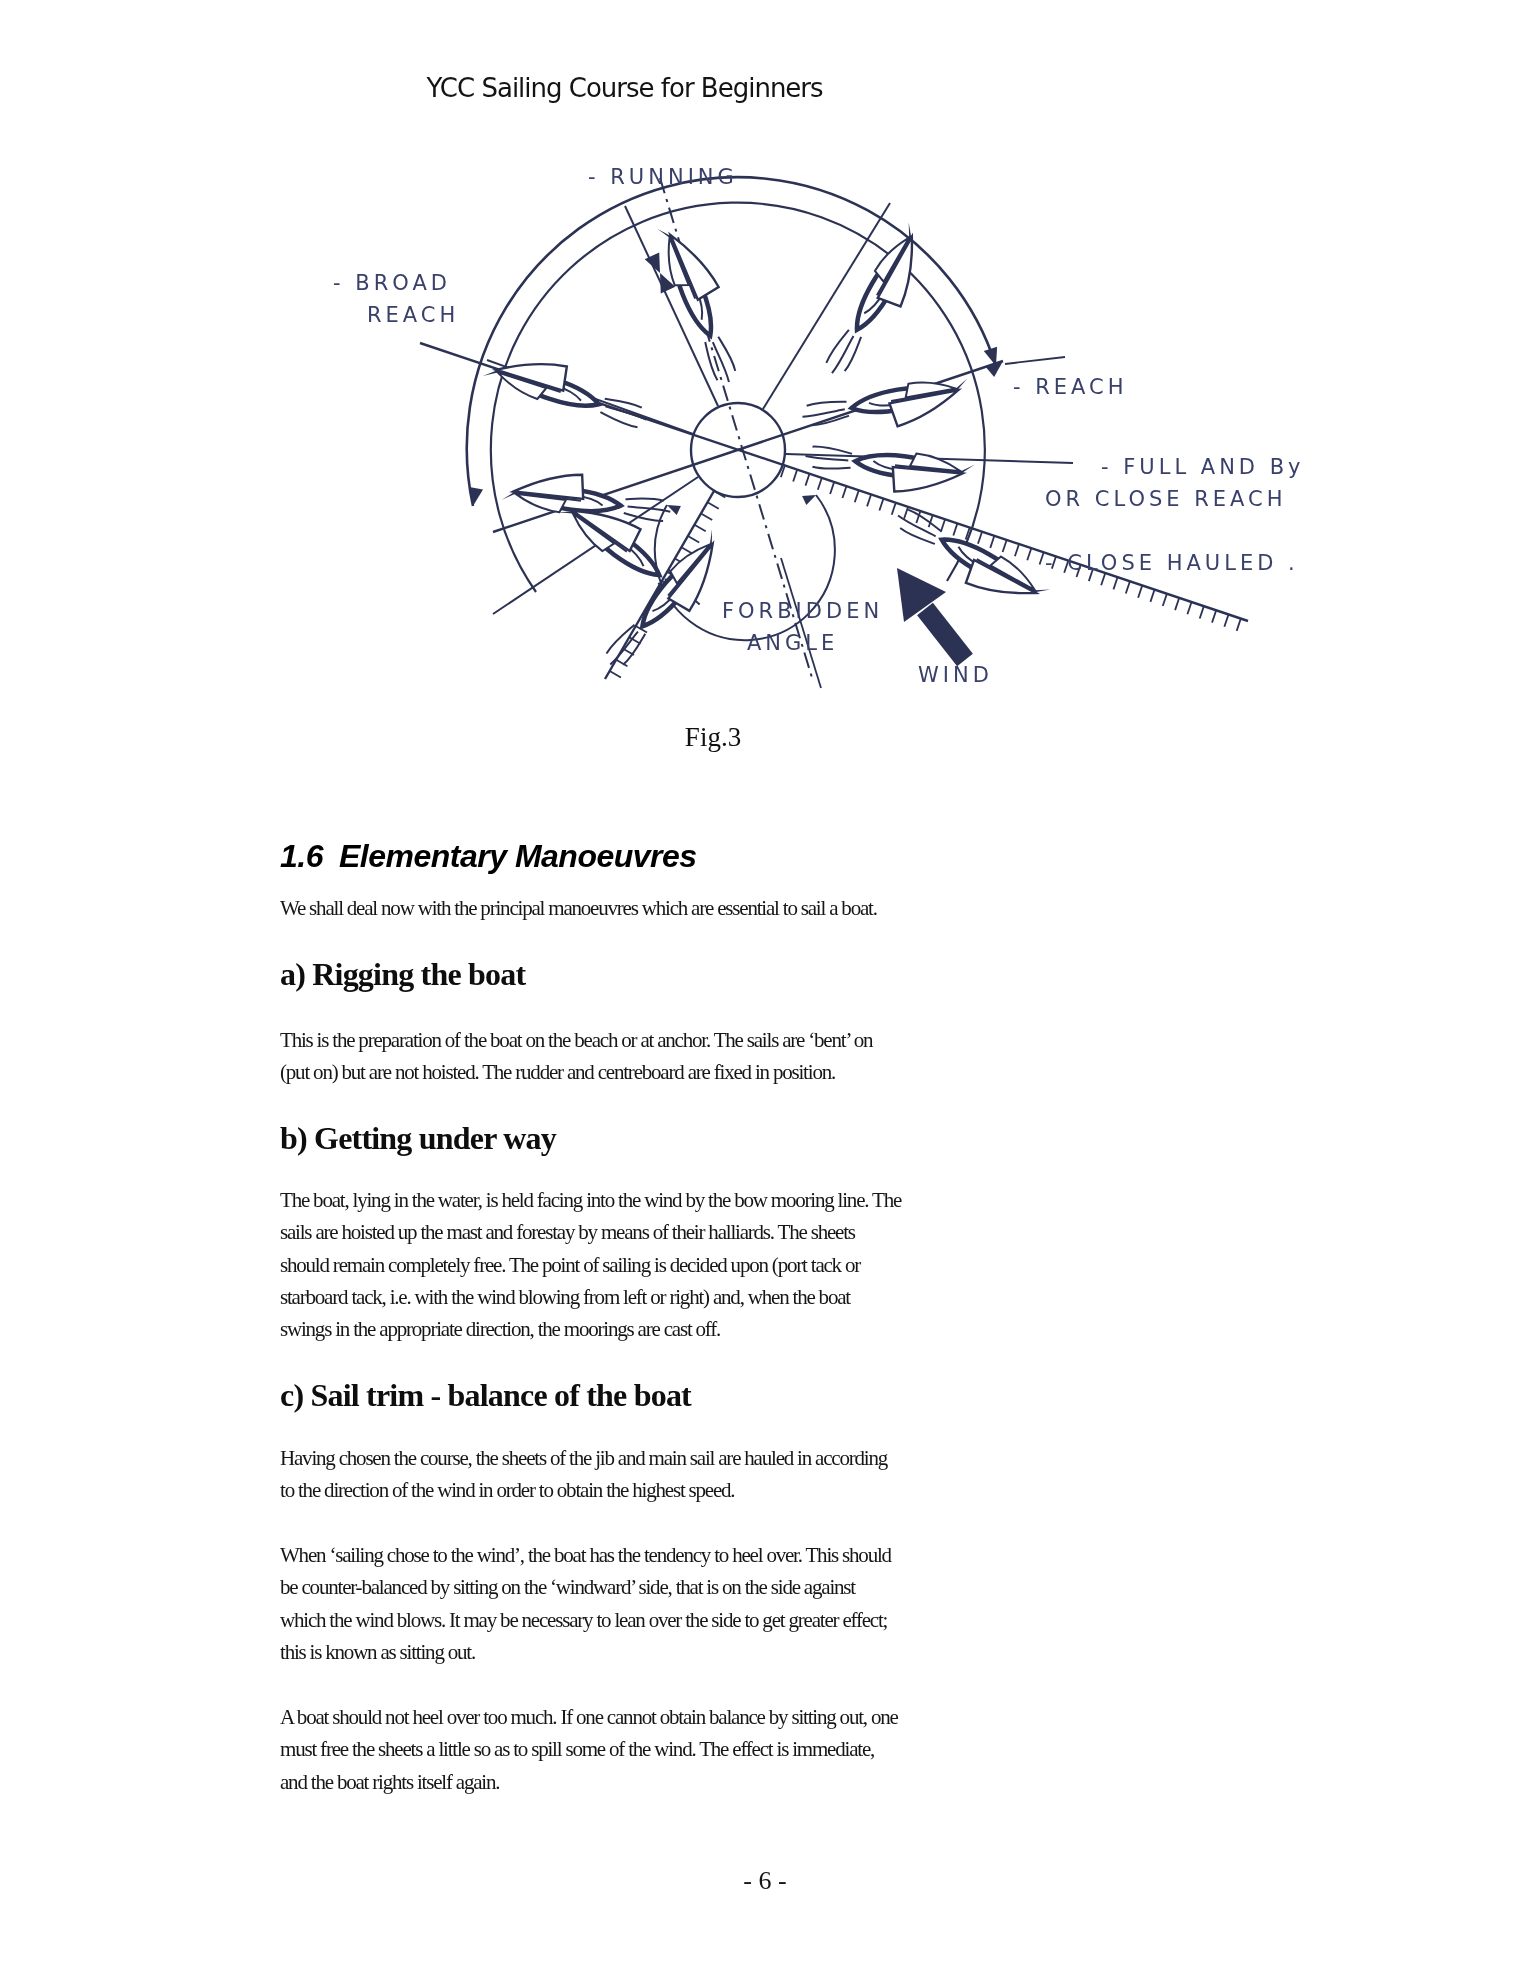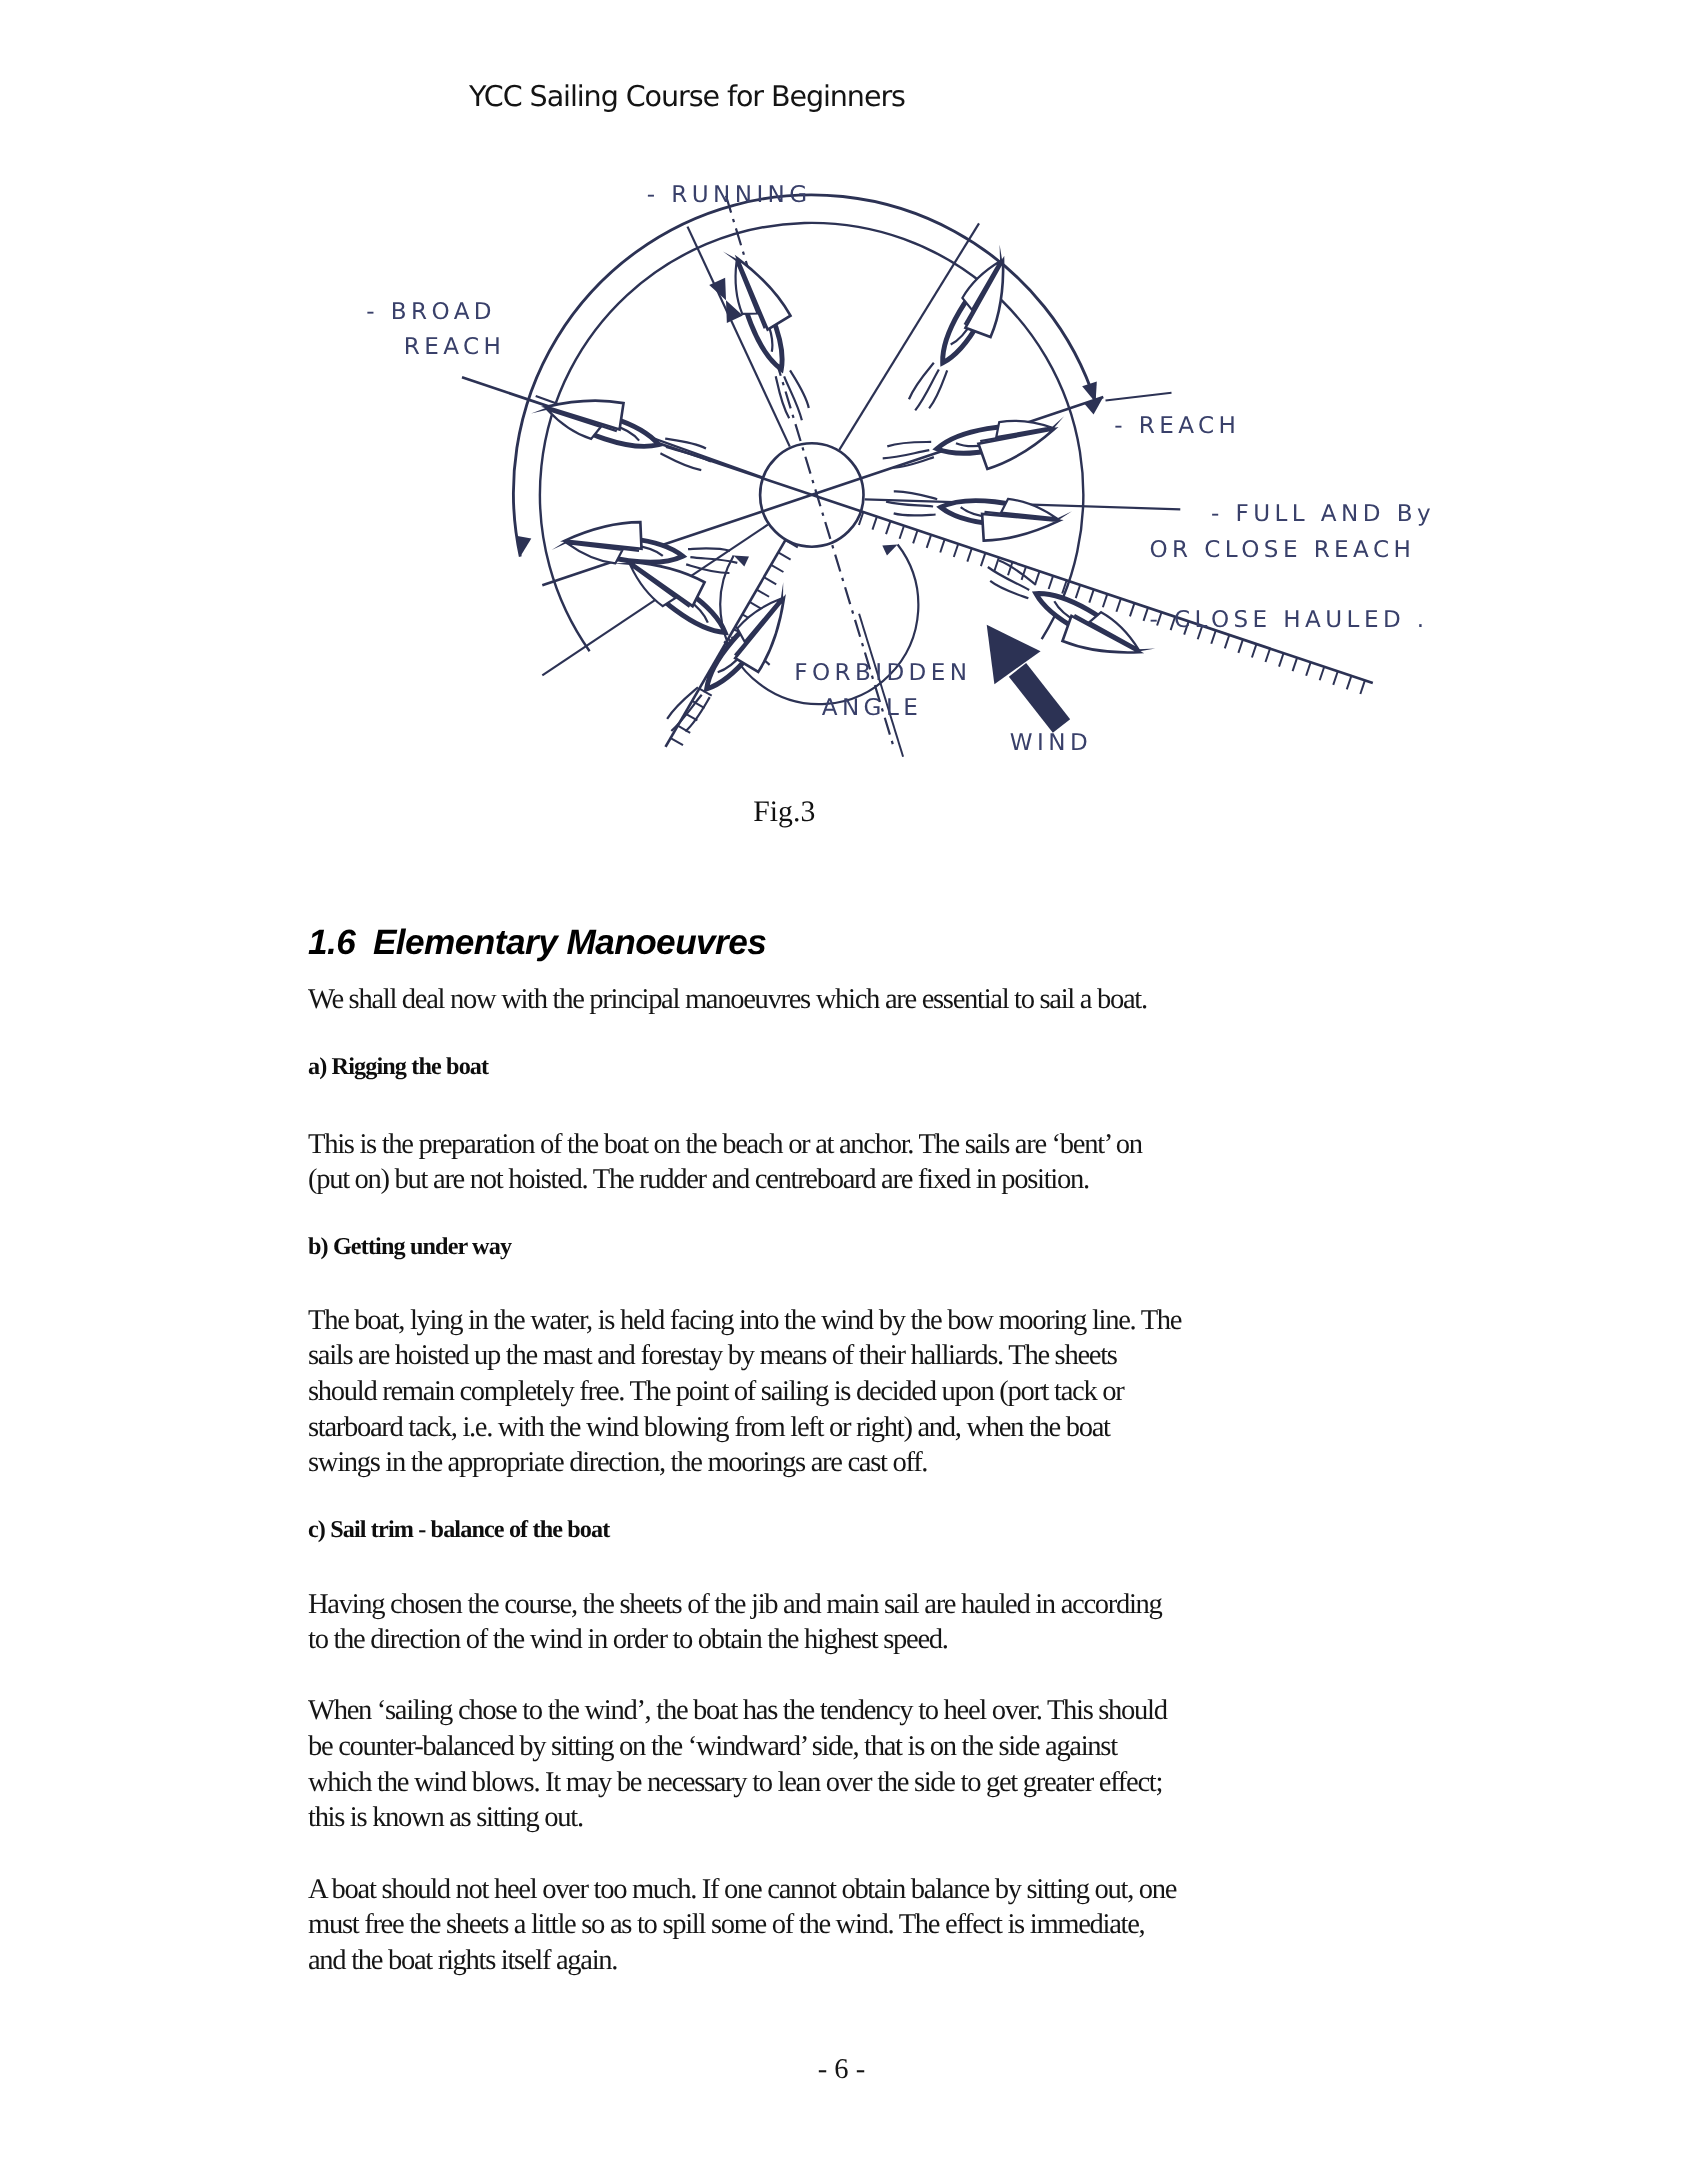--- a/index.html
+++ b/index.html
@@ -16,25 +16,25 @@
     font-size:27px;color:#111;
   }
   .h16{
     position:absolute;top:810px;left:280px;
     font-family:"Liberation Sans", sans-serif;font-style:italic;font-weight:bold;
     font-size:32px;letter-spacing:-0.5px;color:#000;margin-top:28px;
   }
   .h16 .num{margin-right:16px;}
   .body-line, .body-par{
     position:absolute;left:280px;width:1050px;
-    font-size:26px;letter-spacing:-1.2px;line-height:32.3px;
+    font-size:21px;letter-spacing:-1.2px;line-height:32.3px;
     white-space:pre;color:#161616;
   }
   .subhead{
-    position:absolute;left:280px;font-size:22px;font-weight:bold;letter-spacing:-0.8px;
+    position:absolute;left:280px;font-size:32px;font-weight:bold;letter-spacing:-0.8px;
     white-space:pre;color:#0e0e0e;
   }
   .footer{
     position:absolute;top:1866px;left:0;width:1530px;text-align:center;
     font-size:26px;color:#161616;white-space:pre;
   }
   .diagram{position:absolute;left:225px;top:128px;}
   .dlabel{
     font-family:"DejaVu Sans", sans-serif;font-size:21px;letter-spacing:4px;
     fill:#39406a;

